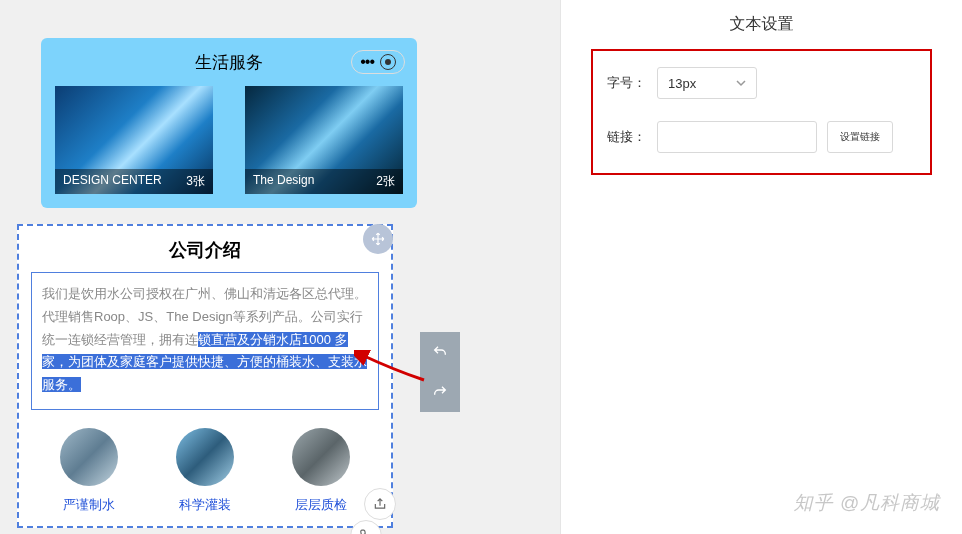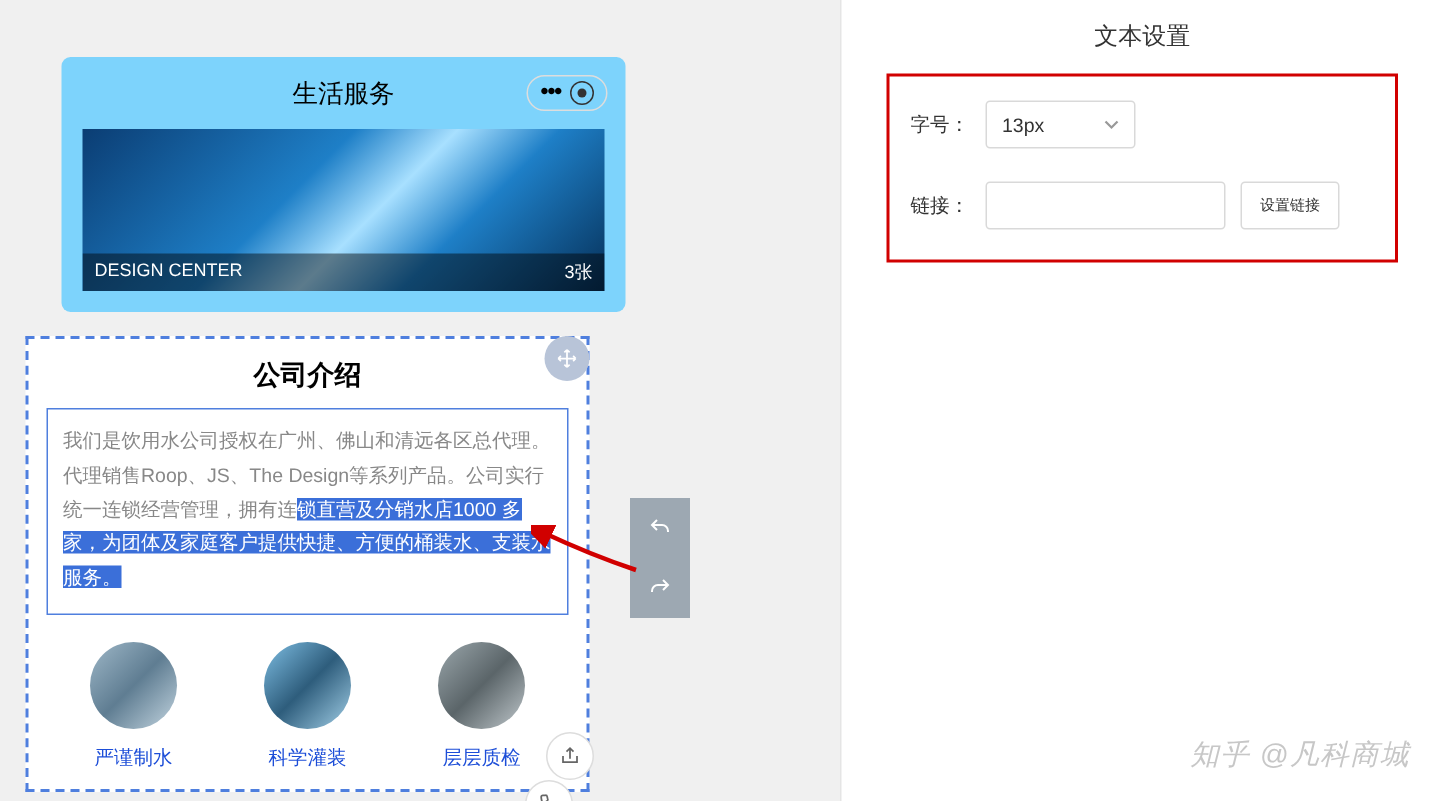--- a/index.html
+++ b/index.html
@@ -284,20 +284,26 @@
         <span class="target-icon"></span>
       </div>
     </div>
     <div class="image-row">
       <div class="image-tile">
         <div class="tile-footer">
           <span>DESIGN CENTER</span>
           <span>3张</span>
         </div>
       </div>
+      <div class="image-tile tile2">
+        <div class="tile-footer">
+          <span>The Design</span>
+          <span>2张</span>
+        </div>
+      </div>
     </div>
   </div>
 
   <div class="editor-block">
     <div class="move-handle">
       <svg viewBox="0 0 24 24" fill="none" stroke="#fff" stroke-width="2">
         <path d="M12 2v20M2 12h20M12 2l-3 3M12 2l3 3M12 22l-3-3M12 22l3-3M2 12l3-3M2 12l3 3M22 12l-3-3M22 12l-3 3"></path>
       </svg>
     </div>
     <div class="section-title">公司介绍</div>

